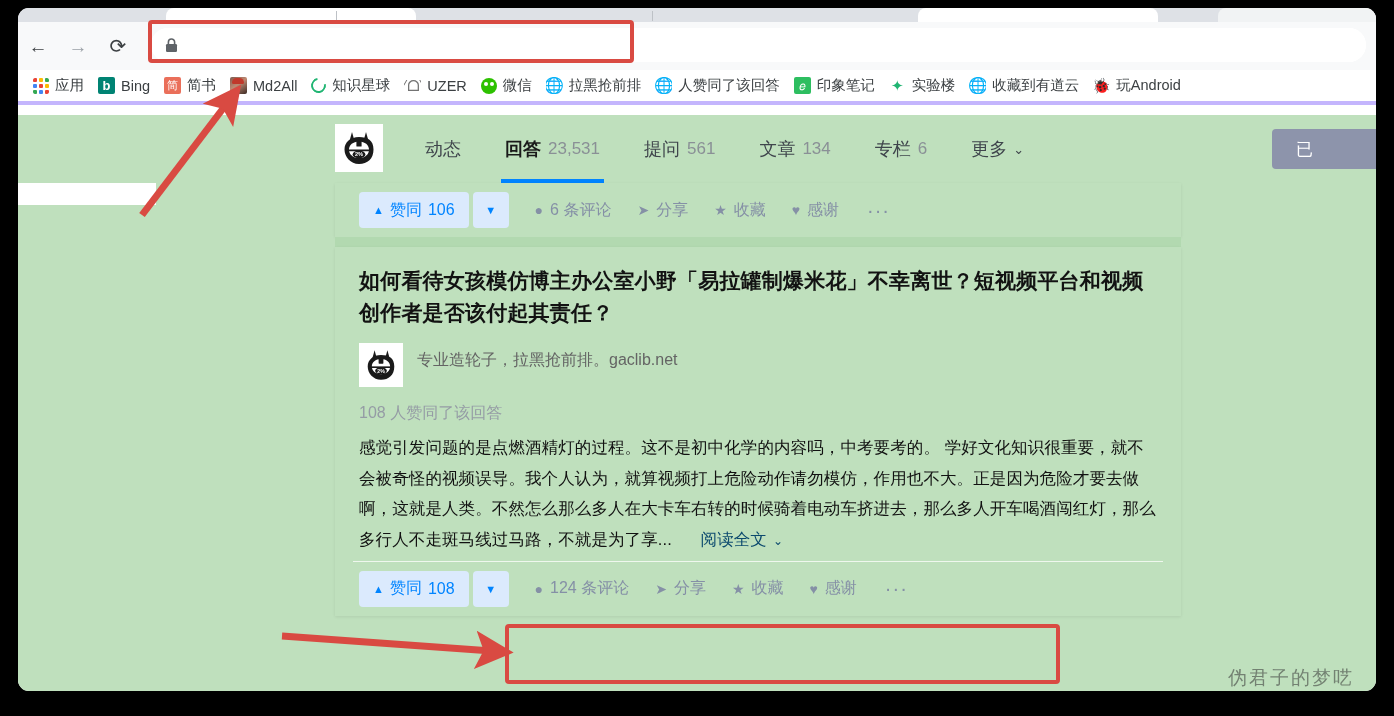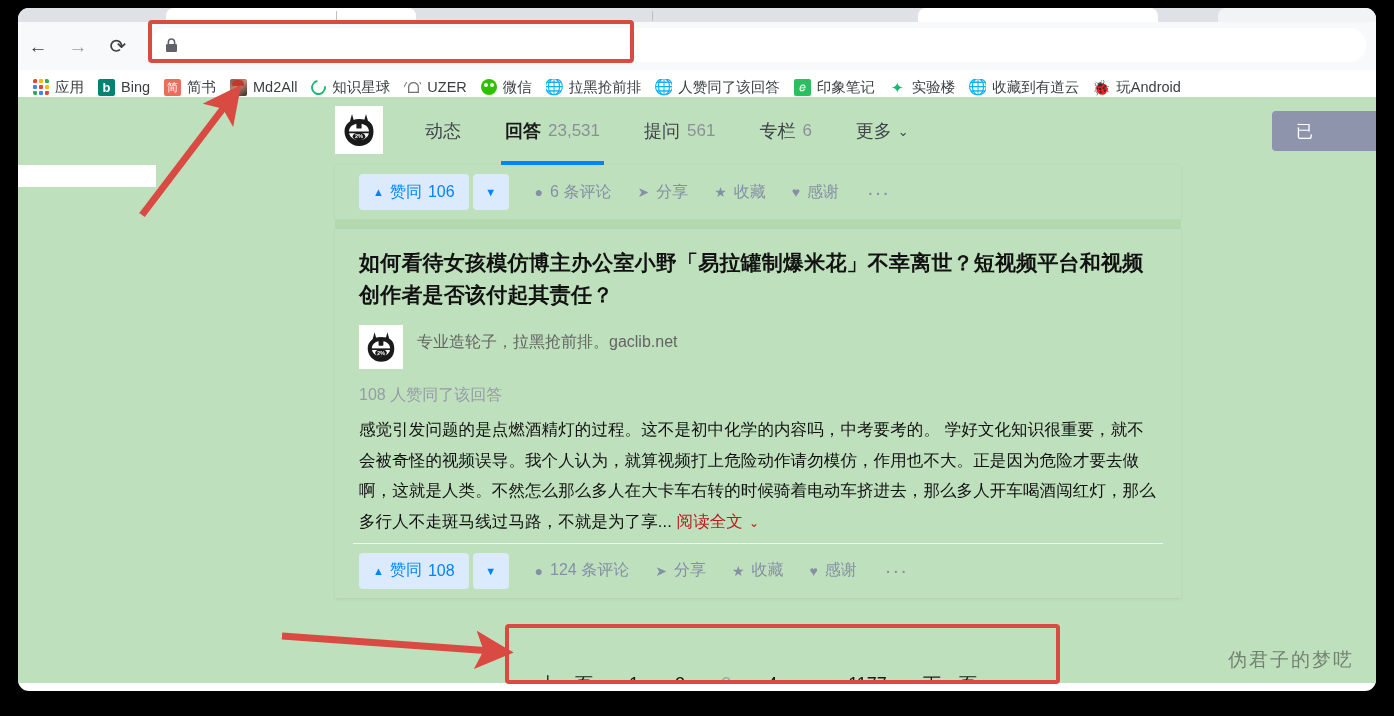--- a/index.html
+++ b/index.html
@@ -81,21 +81,21 @@
   }
   #omnibox-url .host { color: #202124; }
 
   
   #bookmarks-bar {
     position: absolute; left: 0; top: 62px;
     width: 100%; height: 35px;
     background: #ffffff;
     display: flex; align-items: center;
     padding-left: 8px;
-    border-bottom: 1px solid #c4b5fd;
+    border-bottom: 4px solid #c4b5fd;
   }
   .bookmark {
     display: flex; align-items: center;
     height: 26px;
     padding: 0 7px;
     border-radius: 4px;
     cursor: pointer;
     flex: 0 0 auto;
   }
   .bm-label {
@@ -149,21 +149,21 @@
   .ic-globe { color: #3a7d4f; font-size: 16px; line-height: 1; }
   
   .ic-evernote { background: #2dbe60; color: #fff; font-size: 12px; border-radius: 2px; }
   
   .ic-lou { color: #21b573; font-size: 15px; font-weight: bold; }
   
   .ic-android { color: #3ddc84; font-size: 15px; }
 
   
   #page-viewport {
-    position: absolute; left: 0; top: 89px;
+    position: absolute; left: 0; top: 107px;
     width: 100%; height: 586px;
     background: #bfe0bd;
     overflow: hidden;
   }
 
   
   #profile-nav {
     position: absolute; left: 0; top: 0;
     width: 100%; height: 68px;
     background: #bfe0bd;
@@ -294,21 +294,21 @@
   .author-name { font-size: 16px; font-weight: bold; color: #1a1a1a; }
   .author-bio { font-size: 16px; color: #646464; margin-top: 6px; }
   .vote-meta { font-size: 16px; color: #959ca5; margin-top: 16px; }
   .answer-body {
     font-size: 16.5px;
     color: #121212;
     line-height: 1.86;
     margin-top: 8px;
     letter-spacing: 0.1px;
   }
-  .read-more { color: #b91c1c; cursor: pointer; }
+  .read-more { color: #0c4a6e; cursor: pointer; margin-left: 24px; }
   .read-more .chev { margin-left: 6px; font-size: 12px; }
   .body-pad { padding: 0 24px 6px 24px; }
 
   
   .bunny { display: block; }
 
   
   #pagination {
     position: absolute; left: 317px; top: 554px;
     width: 846px; height: 66px;
@@ -471,20 +471,24 @@
       <div class="nav-item">
             <span class="ni-label">动态</span>
           </div>
           <div class="nav-item active">
             <span class="ni-label">回答</span>
             <span class="ni-count">23,531</span>
           </div>
           <div class="nav-item">
             <span class="ni-label">提问</span>
             <span class="ni-count">561</span>
+          </div>
+          <div class="nav-item">
+            <span class="ni-label">文章</span>
+            <span class="ni-count">134</span>
           </div>
           <div class="nav-item">
             <span class="ni-label">专栏</span>
             <span class="ni-count">6</span>
           </div>
           <div class="nav-item">
             <span class="ni-label">更多</span>
             <span class="chev">⌄</span>
           </div>
         </div>

